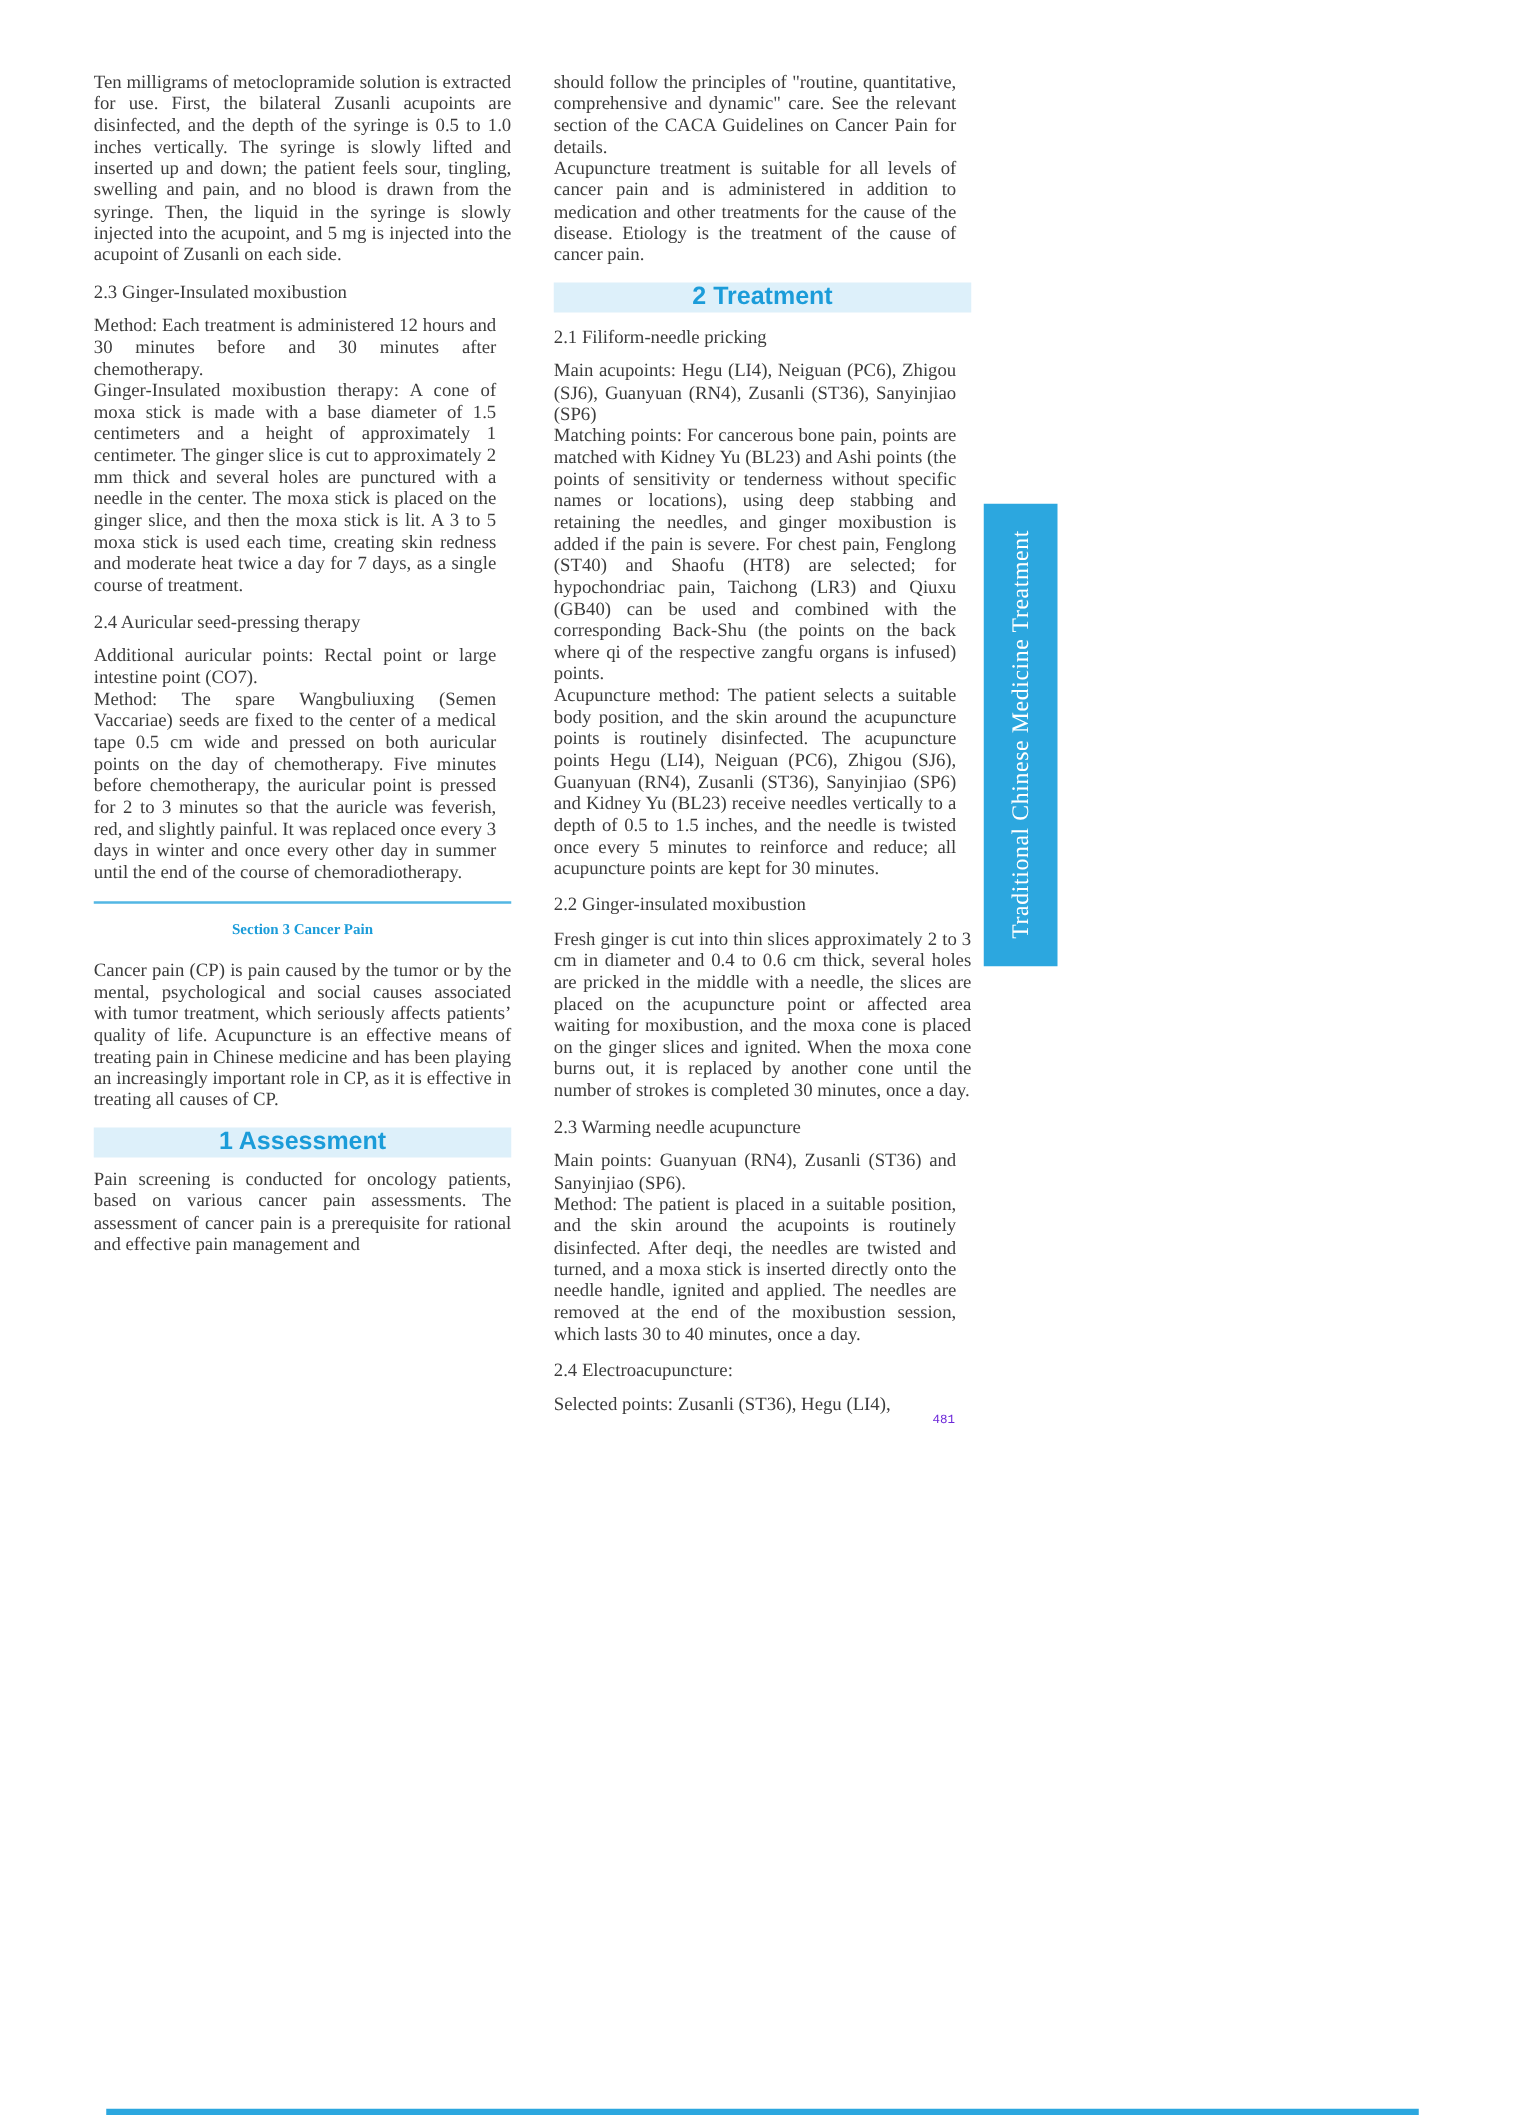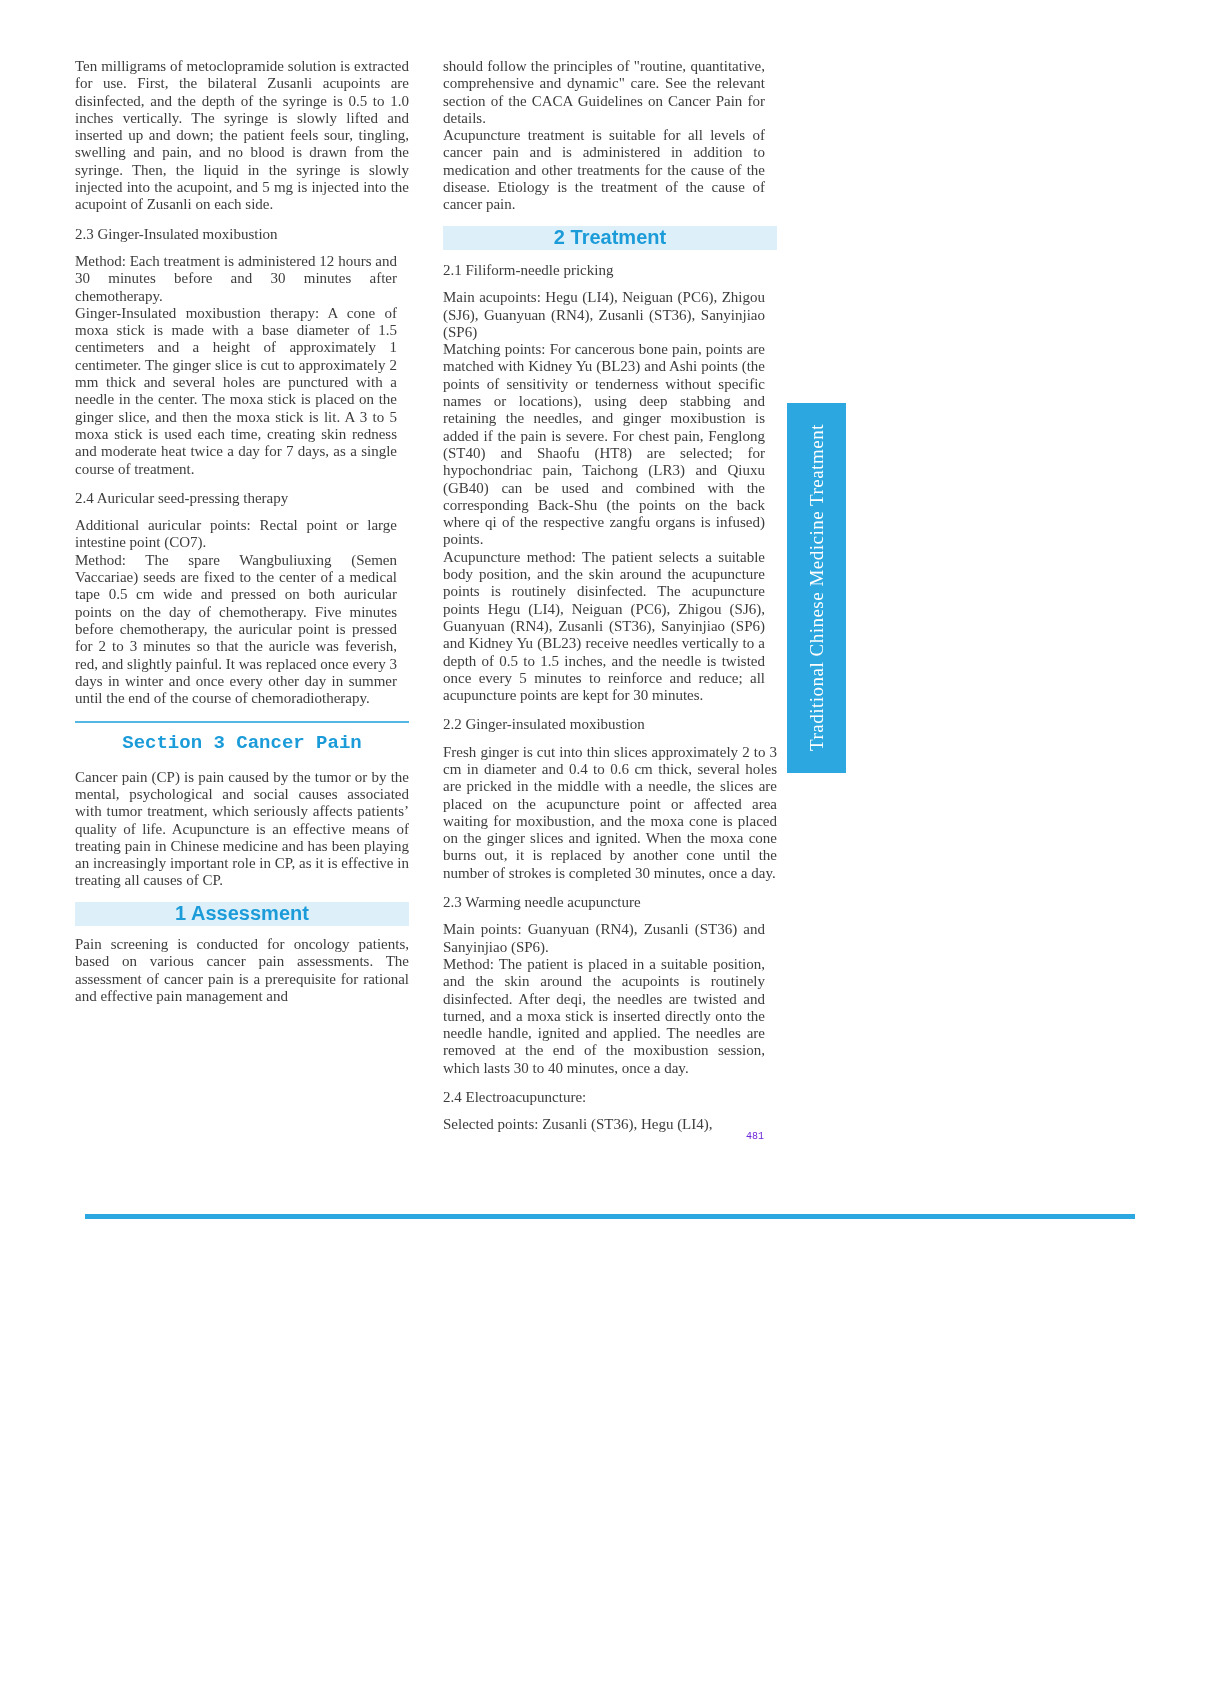--- a/index.html
+++ b/index.html
@@ -1,19 +1,19 @@
 <!DOCTYPE html>
 <html><head>
 <meta charset="utf-8">
 <style>
   html, body { margin: 0; padding: 0; background: #ffffff; }
   .page {
     position: relative;
     width: 1218px;
-    height: 1219px;
+    height: 1692px;
     background: #ffffff;
     font-family: "Liberation Serif", "DejaVu Serif", serif;
     color: #3d3d3d;
     overflow: hidden;
   }
   .col {
     position: absolute;
     top: 58px;
     width: 334px;
     font-size: 15px;
@@ -34,23 +34,23 @@
     text-align: left;
   }
 
   .section-rule {
     border: none;
     border-top: 2px solid #53b7e4;
     margin: 14px 0 0 0;
     height: 0;
   }
   .section-title {
-    font-family: Liberation Mono, monospace;
+    font-family: Liberation Serif, serif;
     font-weight: bold;
-    font-size: 19px;
+    font-size: 12px;
     color: #1b9cd9;
     text-align: center;
     margin: 12px 0 16px 0;
   }
 
   .band {
     background: #ddf0fa;
     font-family: "Liberation Sans", sans-serif;
     font-weight: bold;
     font-size: 20px;

